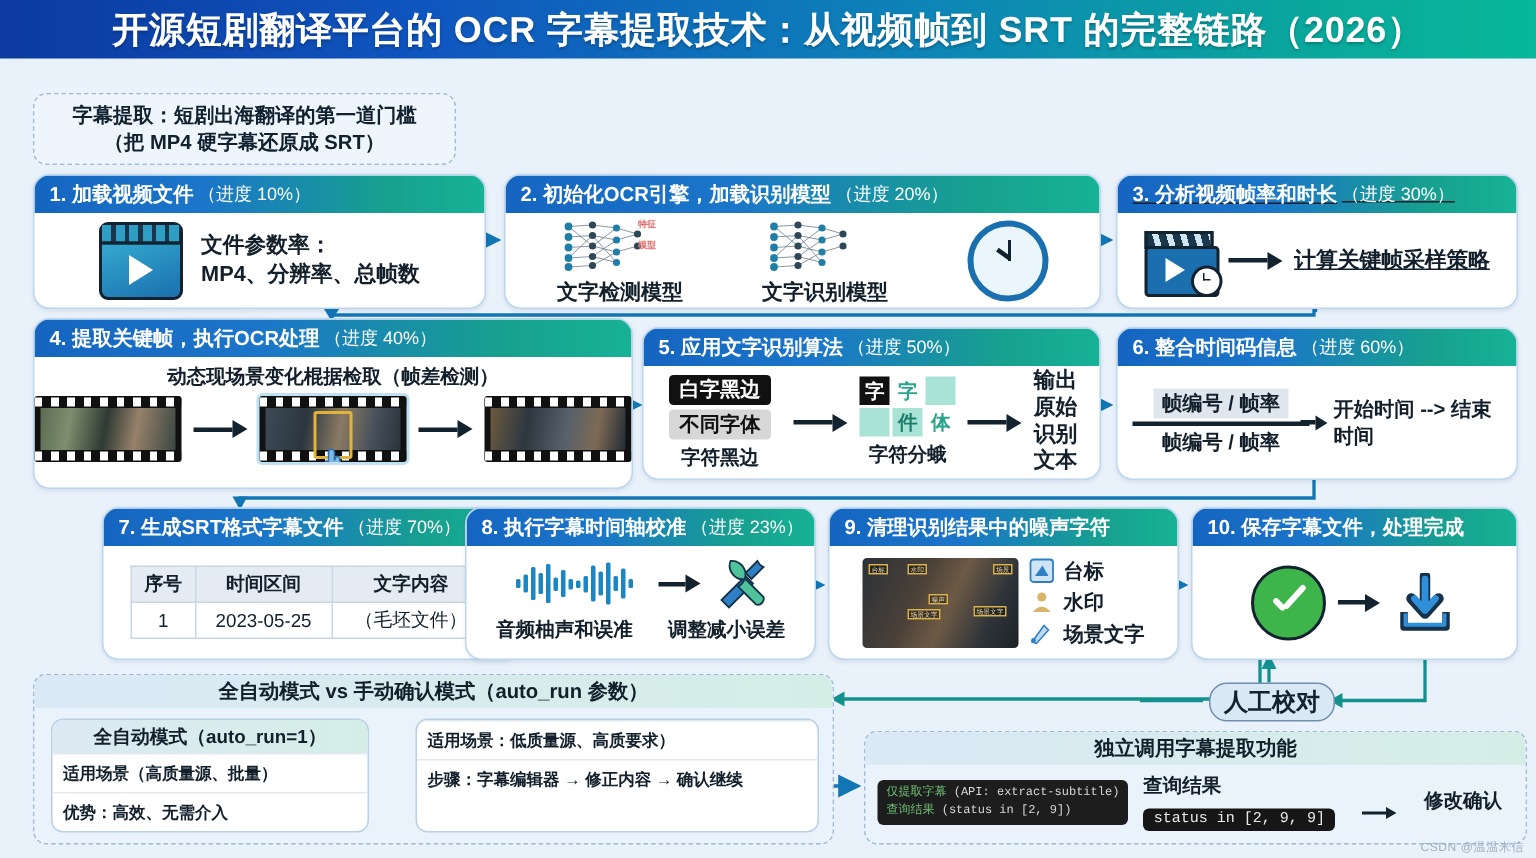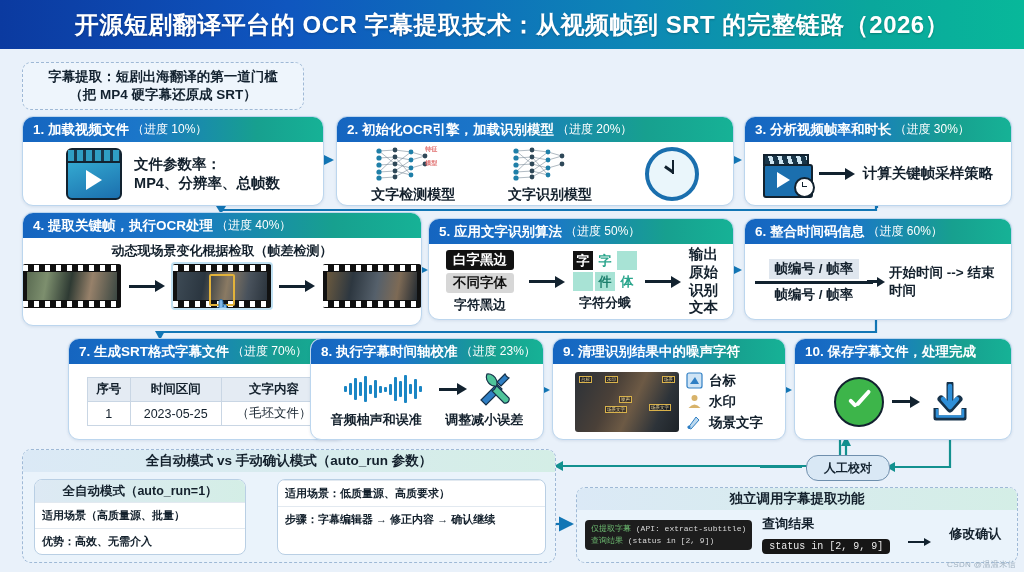--- a/index.html
+++ b/index.html
@@ -6,21 +6,21 @@
   body{
     width:1024px;height:572px;overflow:hidden;
     background:#e9f1fa;
     font-family:"Liberation Sans","DejaVu Sans",sans-serif;
     color:#13202c;
   }
   .page{position:relative;width:1024px;height:572px;}
 
   
   .title-bar{
-    position:absolute;left:0;top:0;width:1024px;height:49px;
+    position:absolute;left:0;top:0;width:1024px;height:39px;
     background:linear-gradient(90deg,#0b3aa0 0%,#0f56bf 28%,#0d87b6 62%,#0aa79c 85%,#08b89a 100%);
     display:flex;align-items:center;justify-content:center;
   }
   .title-bar .t{
     color:#ffffff;font-size:24px;font-weight:bold;letter-spacing:.5px;
     text-shadow:0 1px 2px rgba(0,0,0,.25);
   }
 
   
   .card{
@@ -59,21 +59,21 @@
   
   #step2{left:336px;top:116px;width:396px;height:88px;}
   .nn{width:62px;height:40px;position:relative;}
   .nn svg{width:62px;height:40px;display:block;}
   .cap{font-size:14px;font-weight:bold;text-align:center;margin-top:2px;}
   .clock{width:46px;height:46px;border-radius:50%;border:4px solid #1a6fae;background:#eaf6fb;position:relative;}
   .clock::before{content:"";position:absolute;left:50%;top:9px;width:2.5px;height:14px;background:#12222f;transform-origin:bottom center;}
   .clock::after{content:"";position:absolute;left:50%;top:21px;width:2.5px;height:10px;background:#12222f;transform:rotate(125deg);transform-origin:top center;}
 
   
-  #step3{left:744px;top:116px;width:266px;height:88px;}
+  #step3{left:744px;top:116px;width:266px;height:88px;text-decoration:underline;}
   .clapper{width:48px;height:40px;position:relative;flex:0 0 auto;}
   .clapper .body{position:absolute;left:0;top:10px;width:46px;height:30px;border:2.5px solid #12222f;background:#1b6fae;border-radius:3px;}
   .clapper .top{position:absolute;left:0;top:0;width:46px;height:12px;border:2.5px solid #12222f;background:#19364a;
      background-image:repeating-linear-gradient(75deg,#19364a 0 5px,#cfe6f2 5px 9px);box-sizing:border-box;}
   .clapper .play{position:absolute;left:14px;top:18px;width:0;height:0;border-left:13px solid #fff;border-top:8px solid transparent;border-bottom:8px solid transparent;}
   .clapper .mini{position:absolute;right:-4px;bottom:-4px;width:17px;height:17px;border-radius:50%;border:2.5px solid #12222f;background:#fff;}
   .clapper .mini::before{content:"";position:absolute;left:6px;top:3px;width:1.6px;height:5px;background:#12222f;}
   .clapper .mini::after{content:"";position:absolute;left:6px;top:7px;width:5px;height:1.6px;background:#12222f;}
 
   
@@ -143,21 +143,21 @@
   #step10{left:794px;top:338px;width:216px;height:100px;}
   .okc{width:46px;height:46px;border-radius:50%;background:#3db54a;border:2.5px solid #12222f;position:relative;flex:0 0 auto;}
   .okc::before{content:"";position:absolute;left:12px;top:22px;width:10px;height:3.6px;background:#fff;transform:rotate(45deg);border-radius:2px;}
   .okc::after{content:"";position:absolute;left:17px;top:17px;width:20px;height:3.6px;background:#fff;transform:rotate(-48deg);border-radius:2px;}
   .dl{width:44px;height:40px;position:relative;flex:0 0 auto;}
 
   
   .manual-badge{
     position:absolute;left:806px;top:455px;width:82px;height:24px;border-radius:12px;
     background:#d9e8f5;border:1.6px solid #6f8fad;display:flex;align-items:center;justify-content:center;
-    font-size:12px;font-weight:bold;color:#12222f;
+    font-size:16px;font-weight:bold;color:#12222f;
   }
 
   
   .panel{
     position:absolute;border:1.4px dashed #9fb9d6;border-radius:9px;background:#eaf3fb;overflow:hidden;
   }
   #autorun{left:22px;top:449px;width:532px;height:112px;}
   .panel .ptitle{height:22px;display:flex;align-items:center;justify-content:center;
     font-size:13.5px;font-weight:bold;background:linear-gradient(90deg,#dbe9f6,#d4eee6);}
   .subcard{position:absolute;border:1.4px solid #b9cfe4;border-radius:8px;background:#fff;overflow:hidden;}

